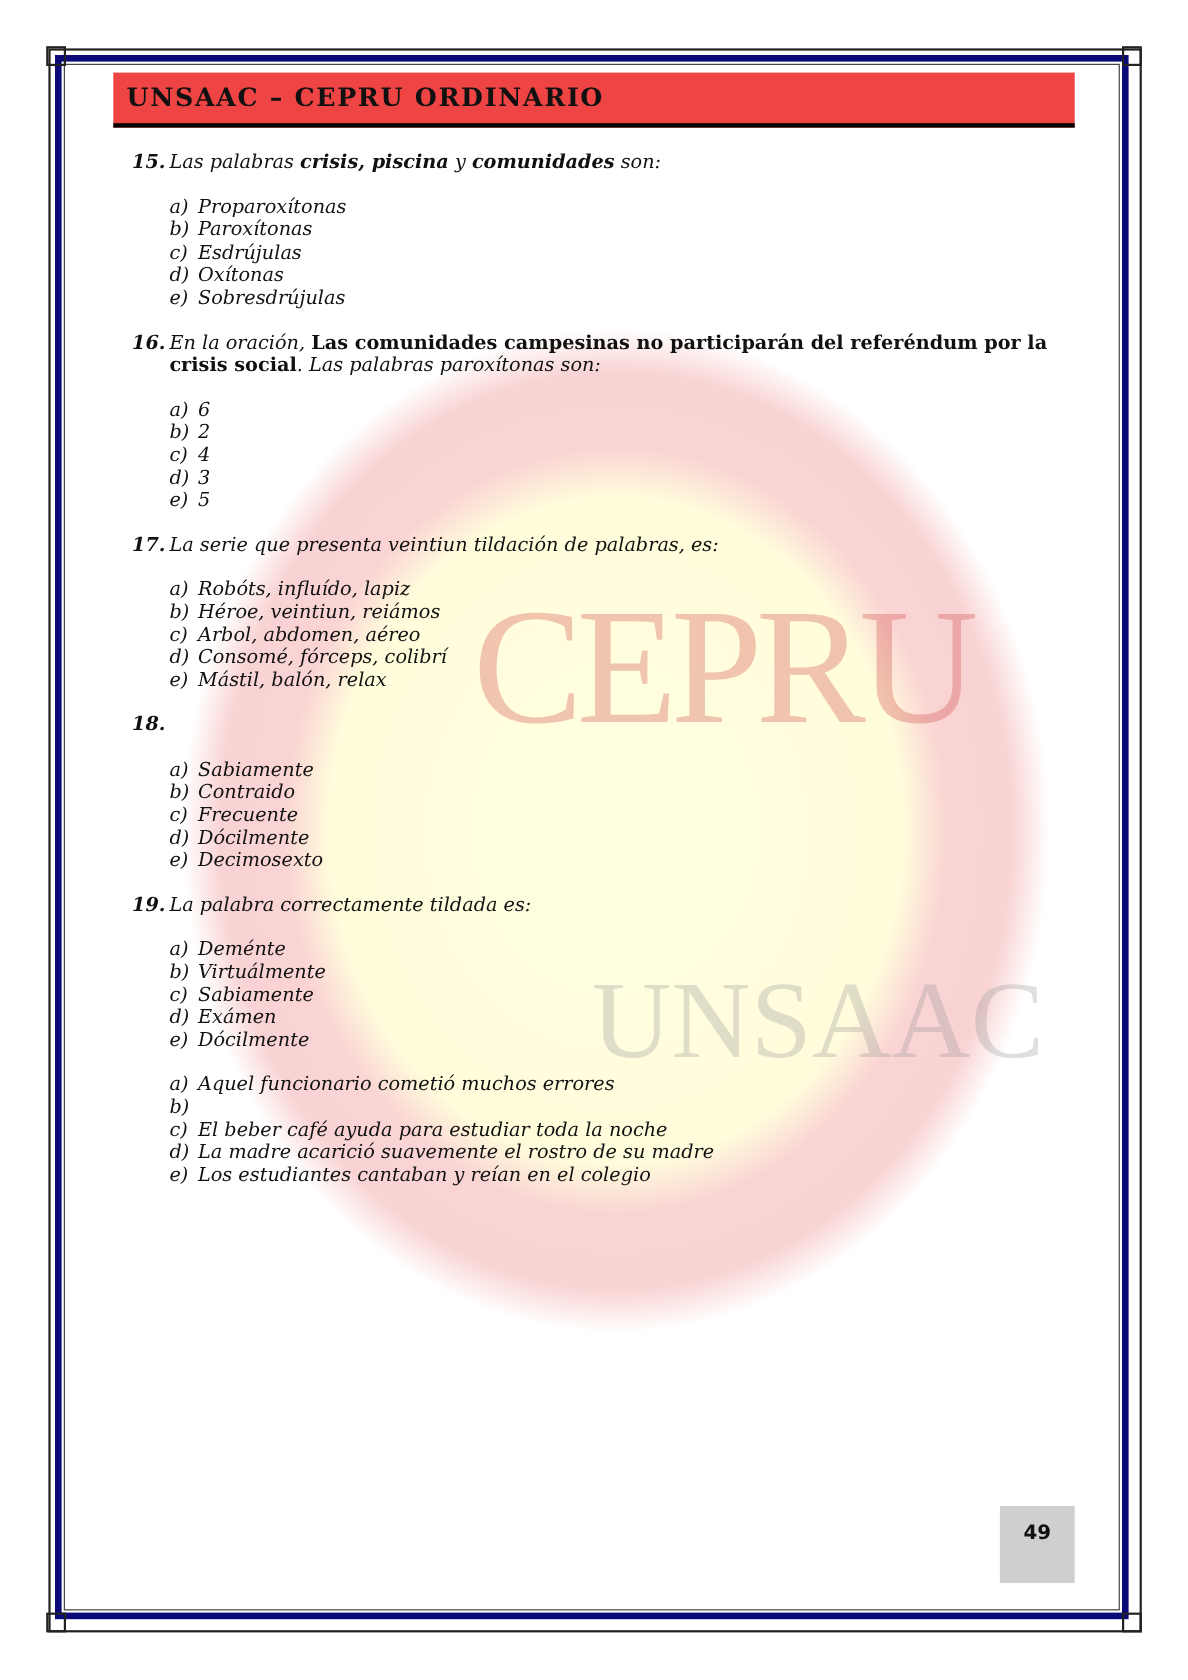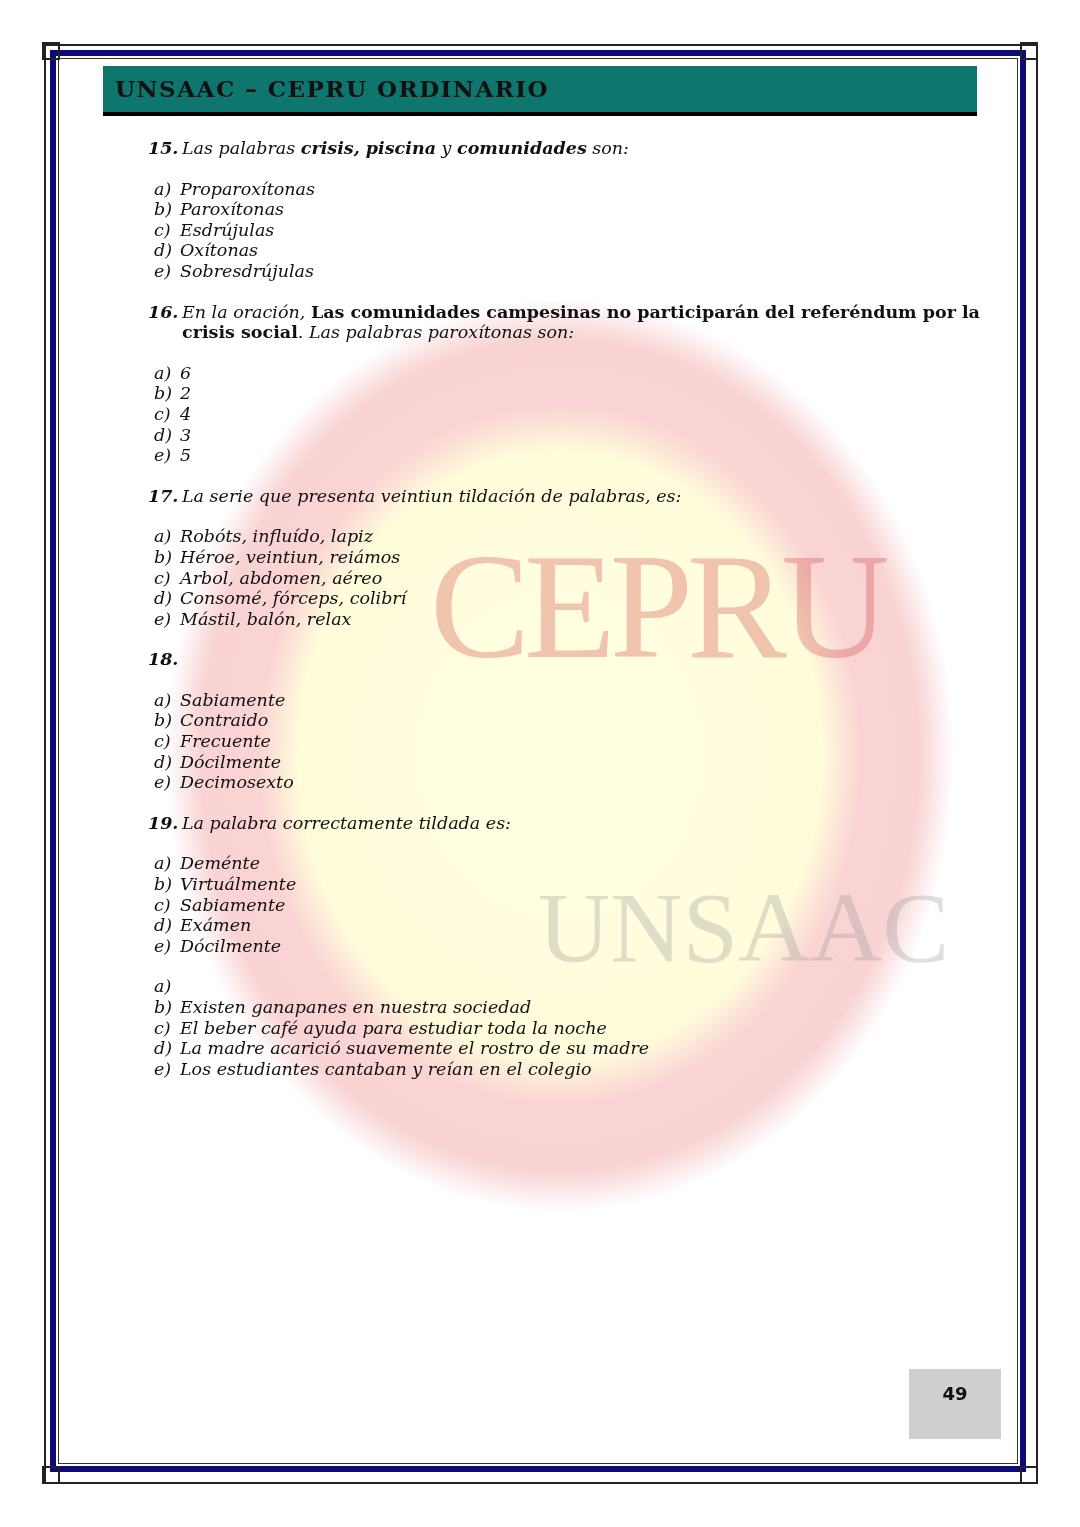--- a/index.html
+++ b/index.html
@@ -2,35 +2,35 @@
 <html><head>
 <meta charset="utf-8">
 <style>
   html, body { margin:0; padding:0; }
   body { width:1080px; height:1527px; background:#ffffff; position:relative; overflow:hidden;
          font-family:"DejaVu Serif", serif; color:#111; }
   .frame-outer { position:absolute; left:44px; top:44px; width:990px; height:1436px; border:2px solid #222; }
   .frame { position:absolute; left:50px; top:50px; width:976px; height:1422px; border:6px solid #0a0a78; box-sizing:border-box; }
   .frame-inner { position:absolute; left:58px; top:58px; width:960px; height:1406px; border:1px solid #333; box-sizing:border-box; }
   .corner { position:absolute; width:14px; height:14px; border:2px solid #222; background:transparent; }
-  .header { position:absolute; left:103px; top:66px; width:874px; height:46px; background:#0f766e; border-bottom:4px solid #000; }
+  .header { position:absolute; left:103px; top:66px; width:874px; height:46px; background:#ef4444; border-bottom:4px solid #000; }
   .header-title { position:absolute; left:12px; top:9px; font-family:"DejaVu Serif", serif; font-weight:900; font-size:23px; letter-spacing:1.5px; color:#111; }
   .watermark { position:absolute; left:150px; top:280px; width:820px; height:950px; border-radius:50%;
                background: radial-gradient(ellipse at center, rgba(255,255,200,0.55) 0%, rgba(255,250,190,0.55) 45%, rgba(240,120,120,0.32) 52%, rgba(235,110,110,0.30) 62%, rgba(255,255,255,0) 68%); }
   .wm-text { position:absolute; color:rgba(200,60,60,0.22); font-family:"Liberation Serif", serif; }
   .content { position:absolute; left:120px; top:138px; width:860px; font-size:17.5px; font-style:italic; line-height:20.6px; }
   .q { position:relative; margin-bottom:20px; }
   .q-head { display:flex; }
-  .q-num { font-weight:bold; width:34px; flex:none;margin-left:28px; }
+  .q-num { font-weight:bold; width:34px; flex:none; }
   .q-text b { font-weight:bold; }
   .opts { margin-top:20px; padding-left:34px; }
   .opt { display:flex; }
   .opt-letter { width:26px; flex:none; }
   .q16 .q-text { font-style:italic; }
-  .pagebox { position:absolute; left:909px; top:1369px; width:92px; height:70px; background:#cfcfcf; }
+  .pagebox { position:absolute; left:909px; top:1369px; width:68px; height:70px; background:#cfcfcf; }
   .pagenum { position:absolute; left:0; right:0; top:14px; text-align:center; font-family:"DejaVu Sans", sans-serif; font-weight:bold; font-size:18px; font-style:normal; color:#111; }
 </style>
 </head>
 <body>
 
 <div class="frame-outer"></div>
 <div class="frame"></div>
 <div class="frame-inner"></div>
 <div class="corner" style="left:42px;top:42px;"></div>
 <div class="corner" style="left:1020px;top:42px;"></div>
@@ -188,24 +188,24 @@
           <span class="opt-letter">e)</span>
           <span>Dócilmente</span>
         </div>
     </div>
   </div>
 
   <div class="q">
     <div class="opts">
       <div class="opt">
           <span class="opt-letter">a)</span>
-        </div>
-      <div class="opt">
-          <span class="opt-letter">b)</span>
-          <span>Existen ganapanes en nuestra sociedad</span>
+          <span>Aquel funcionario cometió muchos errores</span>
+        </div>
+      <div class="opt">
+          <span class="opt-letter">b)</span>
         </div>
       <div class="opt">
           <span class="opt-letter">c)</span>
           <span>El beber café ayuda para estudiar toda la noche</span>
         </div>
       <div class="opt">
           <span class="opt-letter">d)</span>
           <span>La madre acarició suavemente el rostro de su madre</span>
         </div>
       <div class="opt">

